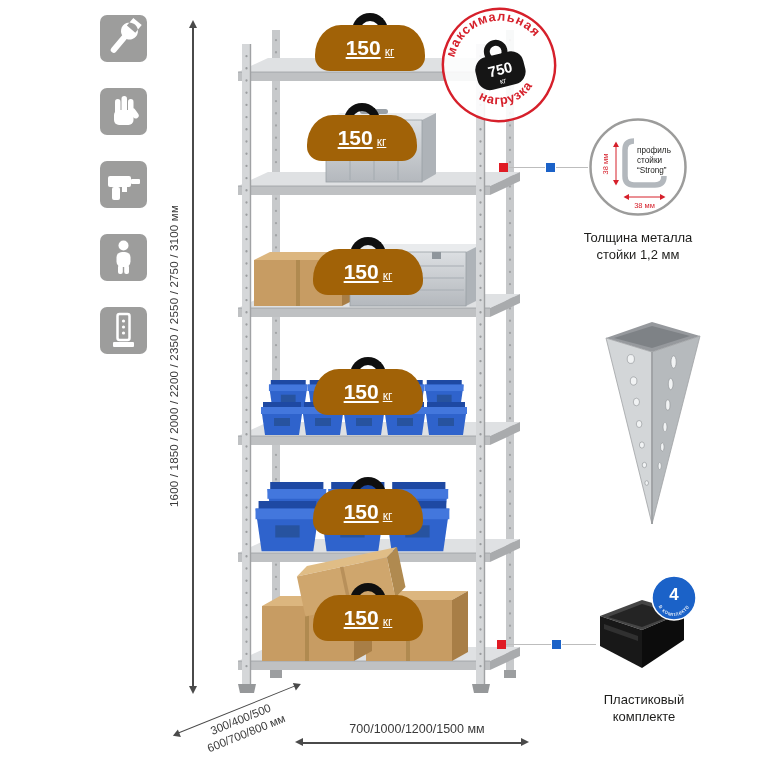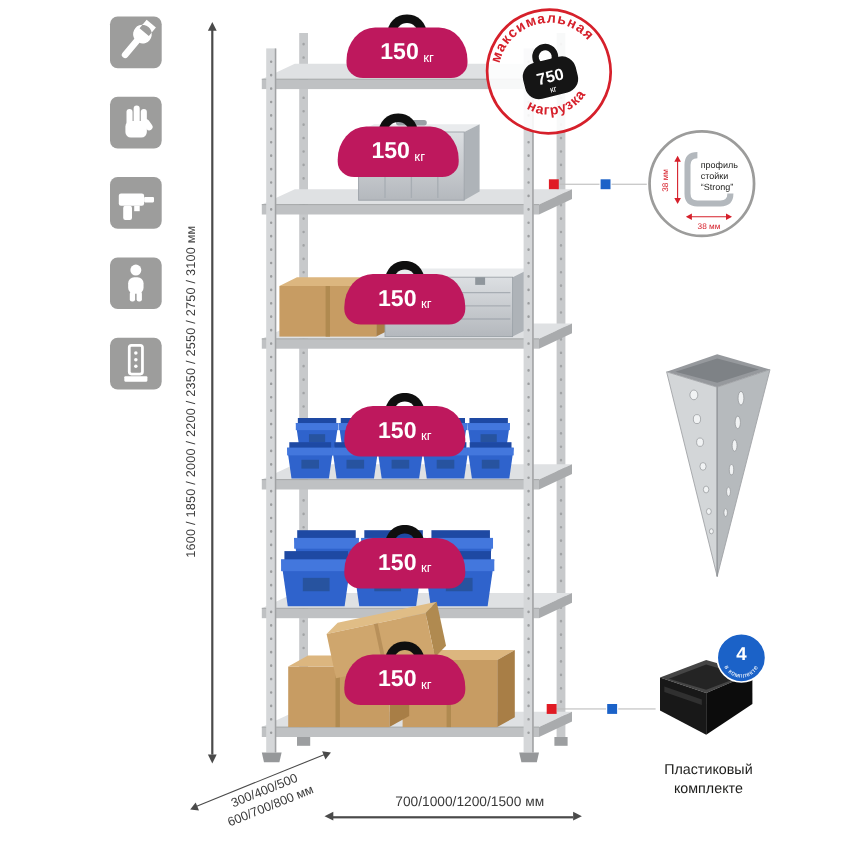--- a/index.html
+++ b/index.html
@@ -20,23 +20,23 @@
                   white-space:nowrap; font-size:11.5px; color:#3a3a3a; letter-spacing:.2px; }
 
   
   .rack-svg { position:absolute; left:198px; top:14px; width:380px; height:700px; }
 
   
   .weight-badge { position:absolute; width:110px; height:58px; z-index:6; }
   .weight-badge .handle { position:absolute; left:50%; top:0; transform:translateX(-50%);
                           width:36px; height:26px; border:8px solid #0f0f0f; border-bottom:none;
                           border-radius:18px 18px 0 0; }
-  .weight-badge .body { position:absolute; left:0; top:12px; width:110px; height:46px; background:#be185d;
+  .weight-badge .body { position:absolute; left:0; top:12px; width:110px; height:46px; background:#a16207;
                         border-radius:26px 26px 15px 15px / 30px 30px 14px 14px;
-                        display:flex; align-items:center; justify-content:center; gap:4px; color:#fff; }
+                        display:flex; align-items:center; justify-content:center; gap:4px; color:#fff;text-decoration:underline; }
   .weight-badge .load { font-size:21px; font-weight:bold; }
   .weight-badge .unit { font-size:12px; margin-top:7px; }
 
   
   .stamp { position:absolute; left:440px; top:6px; width:118px; height:118px; transform:rotate(-14deg); z-index:8; }
 
   
   .marker { position:absolute; width:9px; height:9px; z-index:7; }
   .marker.red  { background:#e01b24; }
   .marker.blue { background:#1b62c8; }
@@ -47,21 +47,21 @@
   .caption { position:absolute; text-align:center; font-size:13px; color:#1d1d1b; line-height:1.3; }
   .caption span { display:block; }
   .post-svg { position:absolute; left:600px; top:306px; width:105px; height:228px; }
   .foot-svg { position:absolute; left:592px; top:584px; width:100px; height:88px; }
   .foot-badge-svg { position:absolute; left:650px; top:574px; width:48px; height:48px; z-index:9; }
 
   
   .hline { position:absolute; left:301px; top:742px; width:220px; height:1.5px; background:#4a4a4a; }
   .arr.left  { left:295px; top:738px; border-top:4px solid transparent; border-bottom:4px solid transparent; border-right:8px solid #4a4a4a; }
   .arr.right { left:521px; top:738px; border-top:4px solid transparent; border-bottom:4px solid transparent; border-left:8px solid #4a4a4a; }
-  .width-label { position:absolute; left:316px; top:722px; width:222px; text-align:center; font-size:12.5px; color:#3a3a3a; }
+  .width-label { position:absolute; left:306px; top:722px; width:222px; text-align:center; font-size:12.5px; color:#3a3a3a; }
 
   
   .depth-dim { position:absolute; left:178px; top:734px; width:140px; transform:rotate(-22deg); transform-origin:left center;
                font-size:11.5px; color:#3a3a3a; text-align:center; line-height:1.3; }
   .depth-dim .dline { display:block; width:126px; height:1.3px; background:#4a4a4a; margin:0 auto 3px auto; position:relative; }
   .depth-dim .dline::before { content:""; position:absolute; left:-6px; top:-3.5px; border-top:4px solid transparent; border-bottom:4px solid transparent; border-right:7px solid #4a4a4a; }
   .depth-dim .dline::after  { content:""; position:absolute; right:-6px; top:-3.5px; border-top:4px solid transparent; border-bottom:4px solid transparent; border-left:7px solid #4a4a4a; }
   .depth-dim span { display:block; white-space:nowrap; }
 </style>
 </head>
@@ -342,20 +342,24 @@
     <polygon points="26,64 32,64 29,69.5" fill="#d6202b"></polygon>
     <text transform="rotate(-90 20.5 48)" x="20.5" y="48" font-size="7.5" fill="#d6202b" text-anchor="middle">38 мм</text>
     <line x1="38" y1="81" x2="77" y2="81" stroke="#d6202b" stroke-width="1"></line>
     <polygon points="42,78 42,84 36.5,81" fill="#d6202b"></polygon>
     <polygon points="73,78 73,84 78.5,81" fill="#d6202b"></polygon>
     <text x="57.5" y="92" font-size="7.5" fill="#d6202b" text-anchor="middle">38 мм</text>
     <text x="50" y="37" font-size="8.2" fill="#1d1d1b">профиль</text>
     <text x="50" y="47" font-size="8.2" fill="#1d1d1b">стойки</text>
     <text x="50" y="57" font-size="8.2" fill="#1d1d1b">“Strong”</text>
   </svg>
+  <div class="caption" style="left:572px; top:230px; width:132px">
+    <span>Толщина металла</span>
+    <span>стойки 1,2 мм</span>
+  </div>
 
   <svg class="post-svg" viewBox="0 0 105 228">
     <polygon points="6,32 52,16 100,30 52,46" fill="#96999d"></polygon>
     <polygon points="14,32 52,20 90,30 52,42" fill="#7e8286"></polygon>
     <polygon points="6,32 52,46 52,218" fill="#d3d6d8" stroke="#9fa2a5" stroke-width="0.8"></polygon>
     <polygon points="100,30 52,46 52,218" fill="#b6babd" stroke="#9fa2a5" stroke-width="0.8"></polygon>
     <line x1="52" y1="46" x2="52" y2="218" stroke="#8d9093" stroke-width="0.8"></line>
     <g fill="#f1f3f4" stroke="#8d9093" stroke-width="0.6">
       <ellipse cx="30.8" cy="53" rx="3.6" ry="4.4"></ellipse>
       <ellipse cx="33.6" cy="75" rx="3.3" ry="4.1"></ellipse>

